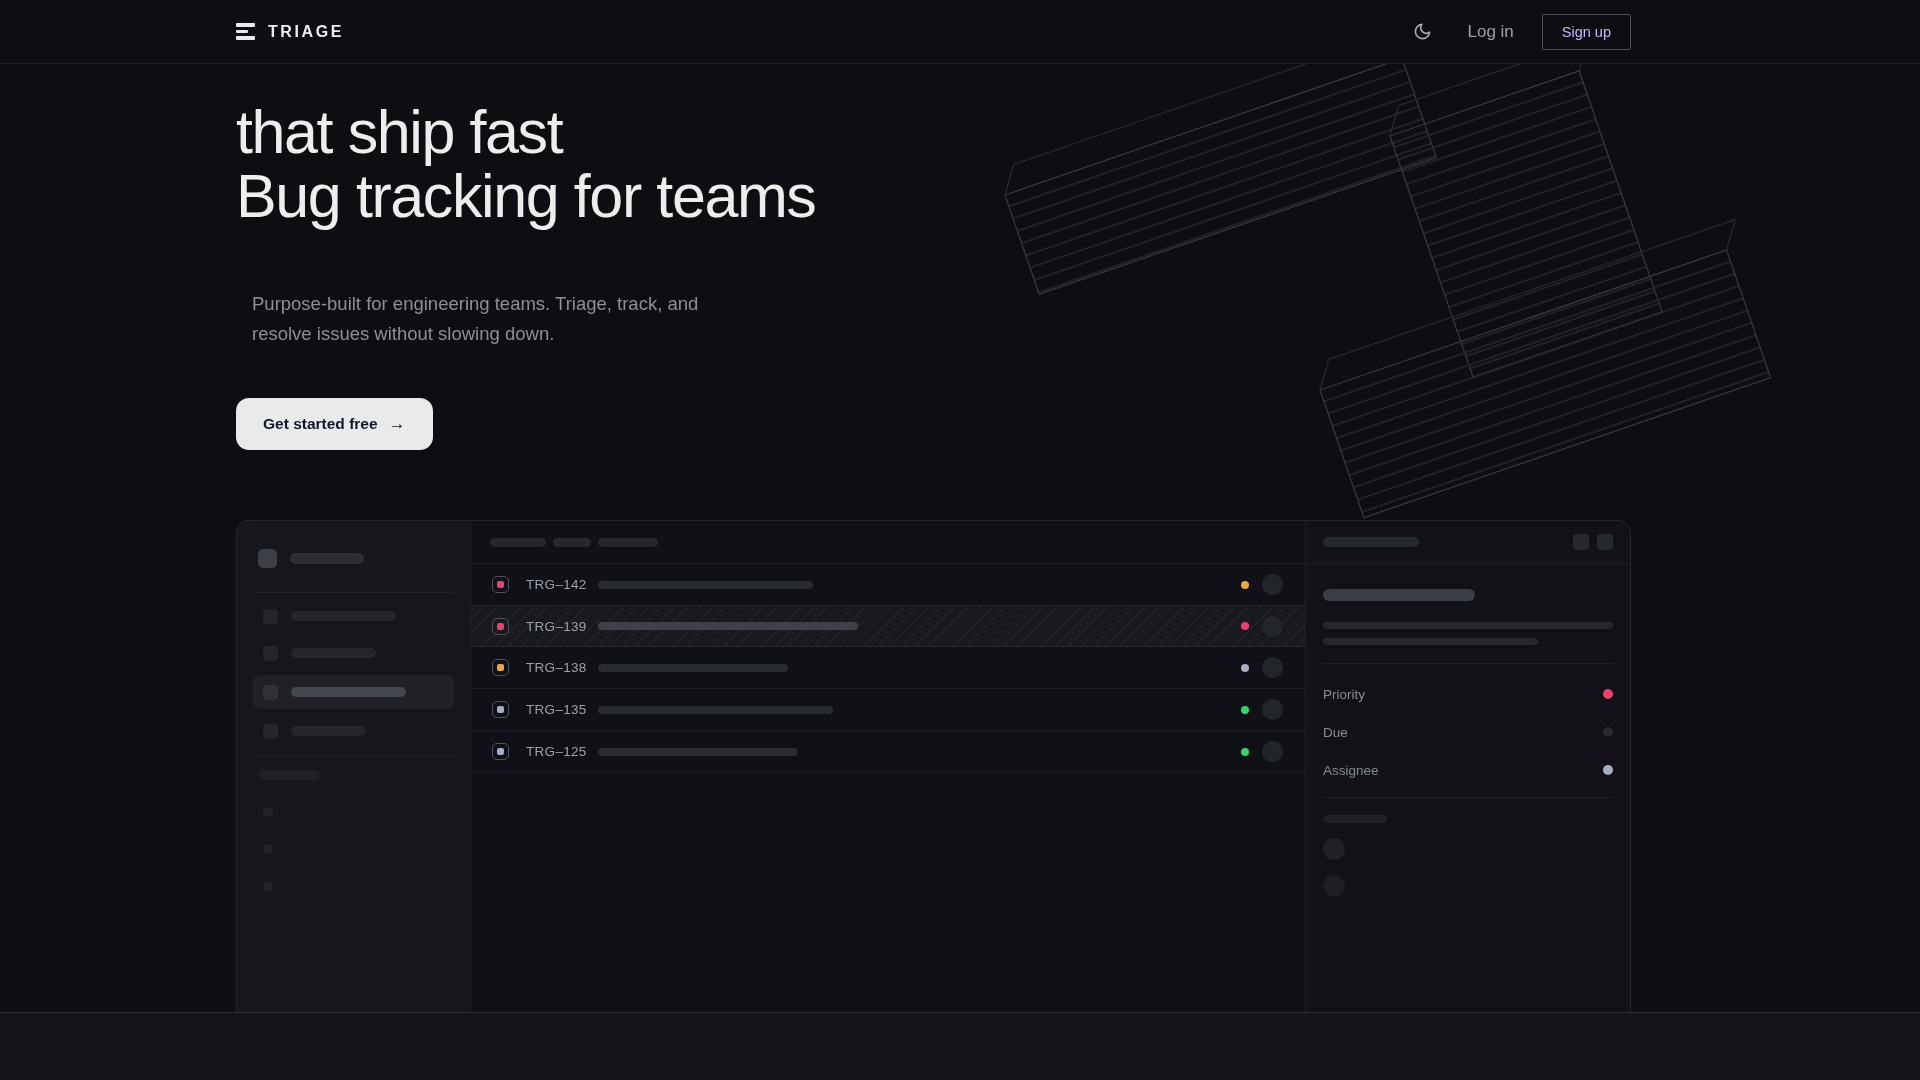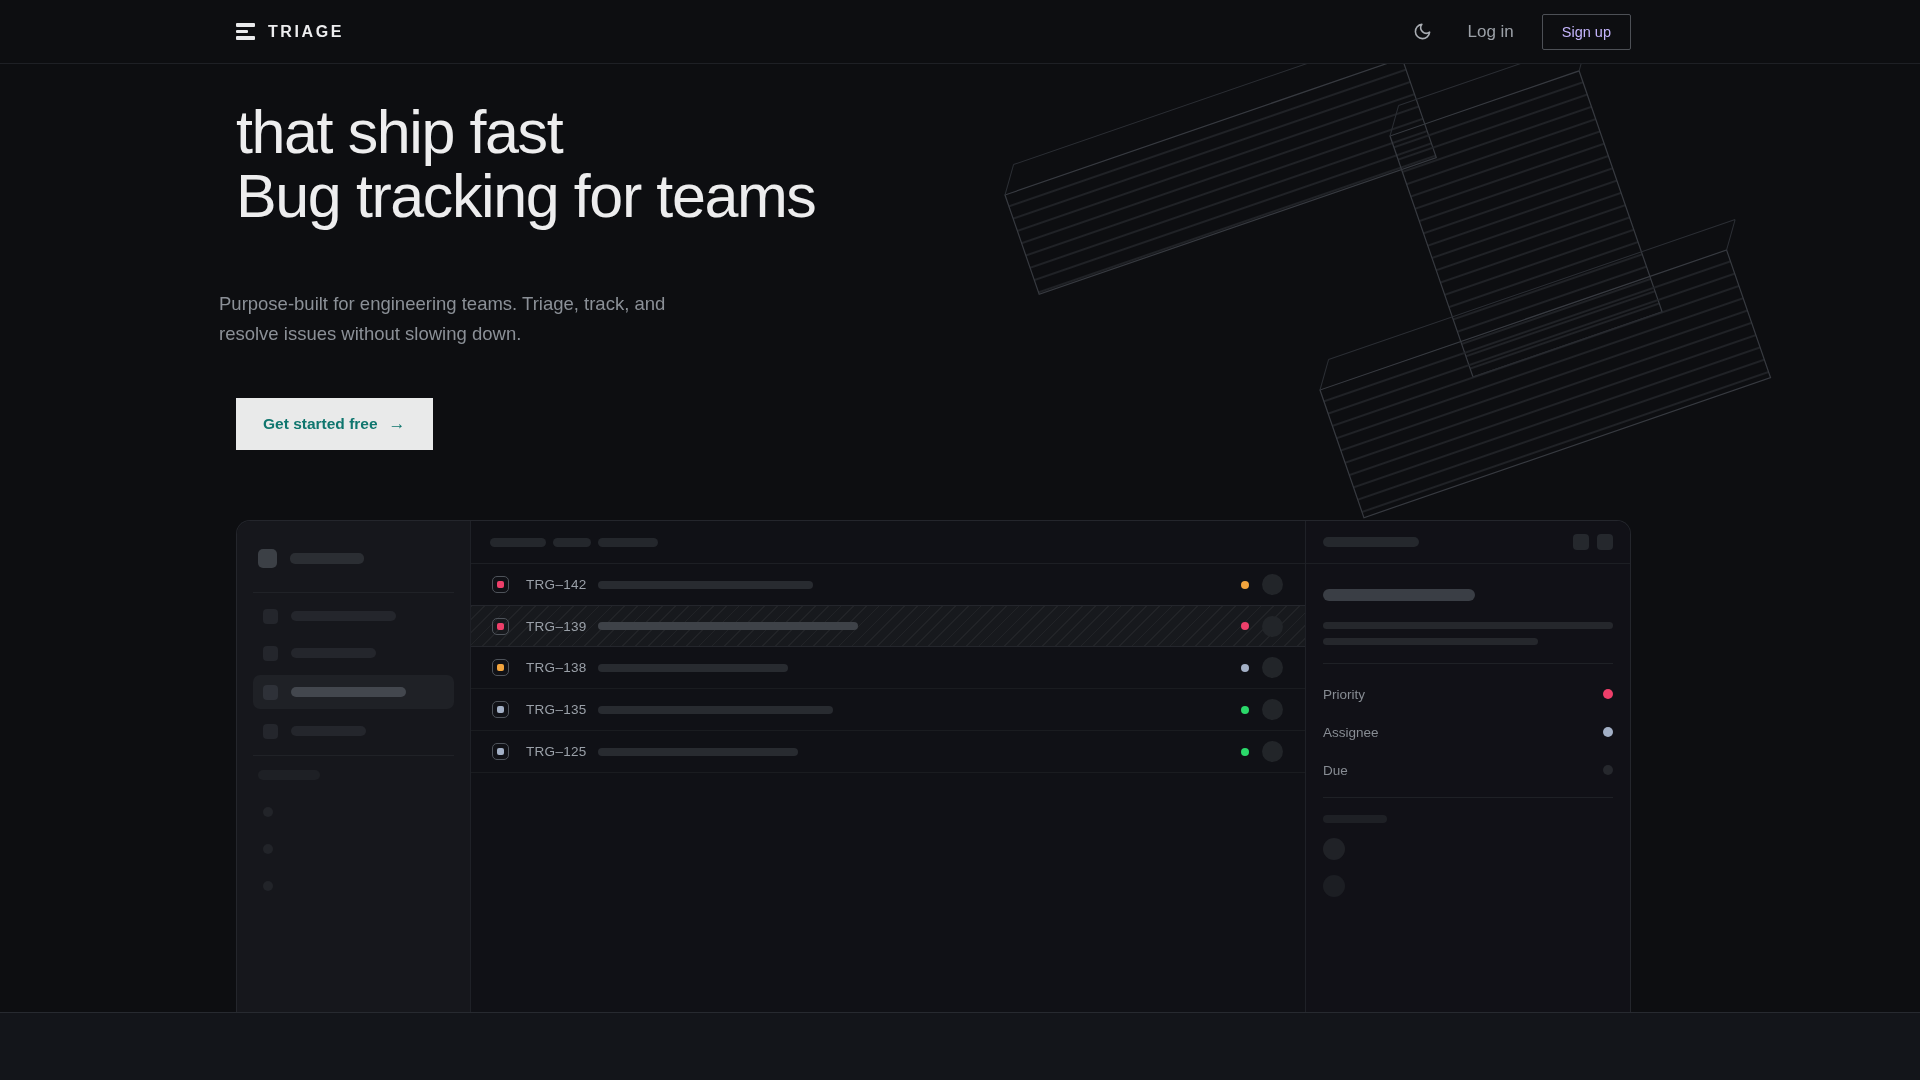--- a/index.html
+++ b/index.html
@@ -38,27 +38,27 @@
     font-family:"Liberation Sans", sans-serif;
   }
 
   
   .hero-h1 {
     position:absolute; left:236px; top:100px;
     font-size:61px; line-height:64px; font-weight:500; letter-spacing:-1.4px; color:#ededee;
     z-index:4;
   }
   .hero-sub {
-    position:absolute; left:219px; top:289px; width:480px;
+    position:absolute; left:252px; top:289px; width:480px;
     font-size:18.5px; line-height:30px; color:#8b9097; z-index:4;
   }
   .cta {
     position:absolute; left:236px; top:398px; height:52px;
     display:flex; align-items:center; gap:11px; padding:0 27px;
-    background:#e9eaea; color:#0f766e; border:none; border-radius:0;
+    background:#e9eaea; color:#0f172a; border:none; border-radius:13px;
     font-size:15.5px; font-weight:bold; cursor:pointer; z-index:4;
     font-family:"Liberation Sans", sans-serif;
   }
   .cta .arrow { font-size:17px; font-weight:normal; }
 
   
   .mockup {
     position:absolute; left:236px; top:520px; width:1395px; height:493px;
     background:#101116; border:1px solid #24262c; border-bottom:none;
     border-radius:14px 14px 0 0; display:flex; overflow:hidden; z-index:3;
@@ -292,26 +292,26 @@
     <span class="skel det-bar1"></span>
     <span class="skel det-bar2"></span>
     <div class="det-div"></div>
 
     <div class="props">
       <div class="prop">
         <span class="prop-label">Priority</span>
         <span class="prop-dot" style="background: rgb(238, 63, 106);"></span>
       </div>
       <div class="prop">
+        <span class="prop-label">Due</span>
+        <span class="prop-dot" style="background: rgb(38, 40, 45);"></span>
+      </div>
+      <div class="prop">
         <span class="prop-label">Assignee</span>
         <span class="prop-dot" style="background: rgb(163, 176, 198);"></span>
-      </div>
-      <div class="prop">
-        <span class="prop-label">Due</span>
-        <span class="prop-dot" style="background: rgb(38, 40, 45);"></span>
       </div>
     </div>
 
     <div class="det-div" style="margin-top:8px"></div>
     <span class="skel det-pill-sm"></span>
     <span class="skel det-circ1"></span>
     <span class="skel det-circ2"></span>
   </div>
 </div>
 

